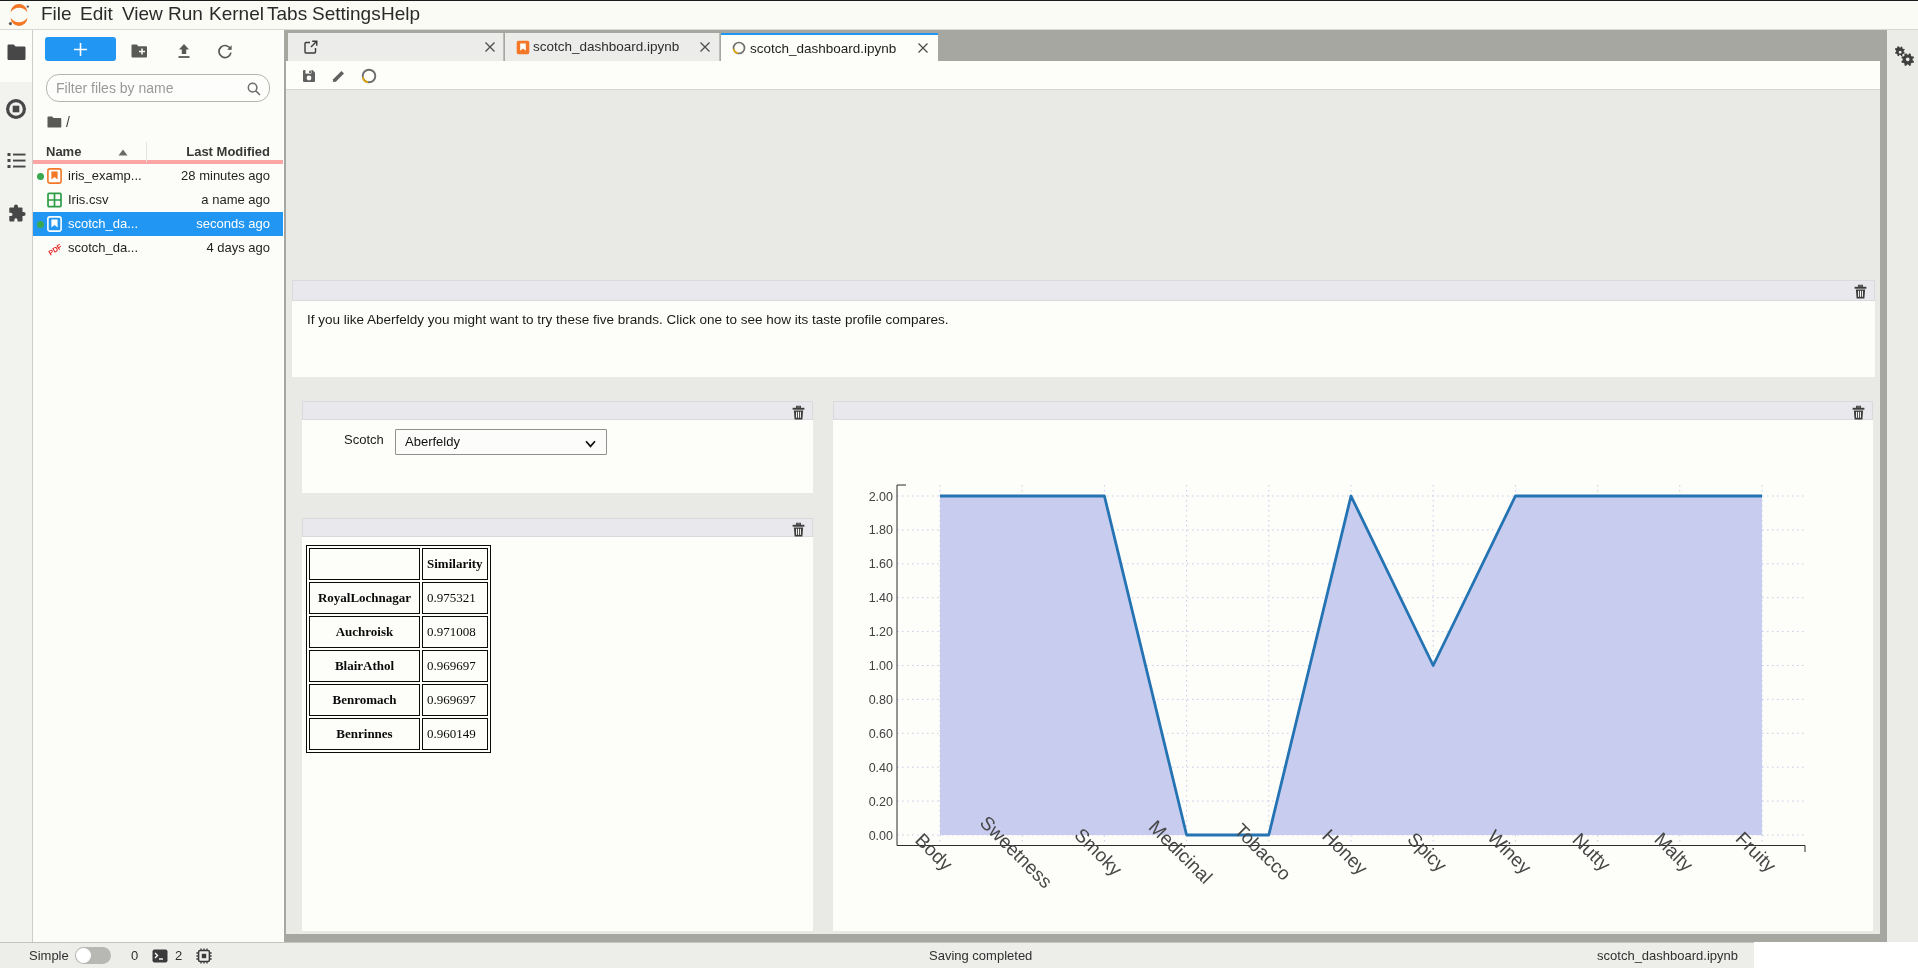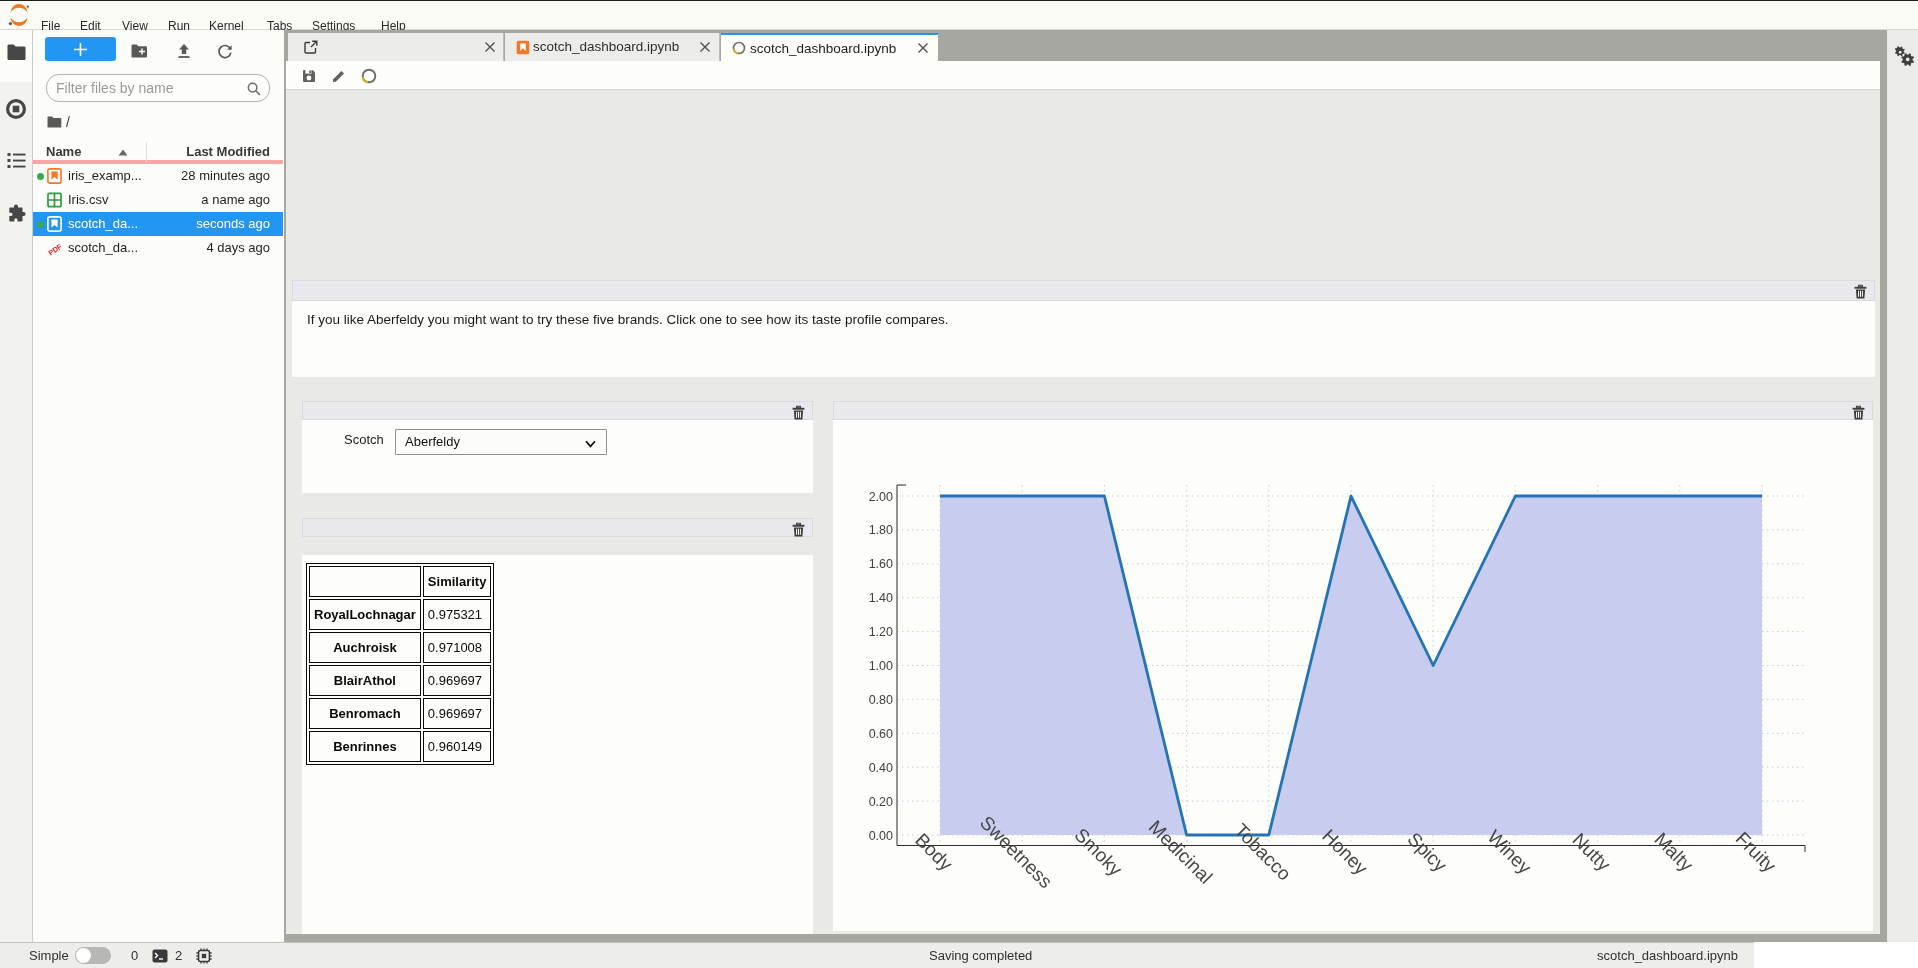--- a/index.html
+++ b/index.html
@@ -1,21 +1,21 @@
 <!DOCTYPE html>
 <html><head>
 <meta charset="utf-8">
 <style>
 * { margin:0; padding:0; box-sizing:border-box; }
 html,body { width:1918px; height:968px; overflow:hidden; background:#ffffff;
   font-family:"Liberation Sans", sans-serif; }
 .abs { position:absolute; }
 #menubar { left:0; top:0; width:1918px; height:30px; background:#fbfbf6;
   border-top:1px solid #1c1c1c; border-bottom:1px solid #d8d8d4; }
-.menuitem { position:absolute; top:18px; font-size:12px; color:#2a2a2a; }
+.menuitem { position:absolute; top:2px; font-size:19px; color:#2a2a2a; }
 #activitybar { left:0; top:30px; width:33px; height:912px; background:#f2f2ef;
   border-right:1px solid #cccccc; }
 #abtop { left:0; top:30px; width:32px; height:52px; background:#fcfcf8; }
 #filebrowser { left:33px; top:30px; width:250px; height:912px; background:#fcfcf8; }
 #newbtn { position:absolute; left:12px; top:7px; width:71px; height:24px;
   background:#2196f3; border-radius:3px; }
 #filterbox { position:absolute; left:13px; top:44px; width:224px; height:28px;
   background:#fdfdfc; border:1px solid #b3b3b0; border-radius:13px; }
 #main { left:284px; top:30px; width:1603px; height:912px; background:#a7a7a2; }
 #tabbar { position:absolute; left:2px; top:3px; width:1594px; height:28px; background:#a7a7a2; }
@@ -240,21 +240,21 @@
     </div>
 
     <div class="phead" style="left:16px;top:428px;width:511px;height:19px;">
         <svg class="trash" style="left:489px;" width="13" height="15" viewBox="0 0 13 15">
       <path d="M4.6 1.2 h3.8 v1.6 h-3.8 Z" fill="none" stroke="#3d3d3d" stroke-width="1.1"></path>
       <rect x="0.6" y="2.8" width="11.8" height="1.9" fill="#3d3d3d"></rect>
       <path d="M1.9 5.4 h9.2 l-0.7 9 h-7.8 Z" fill="#3d3d3d"></path>
       <path d="M4.6 6.8 v6 M6.5 6.8 v6 M8.4 6.8 v6" stroke="#fdfdfa" stroke-width="1"></path>
     </svg>
       </div>
-    <div class="pbody" style="left:16px;top:465px;width:511px;height:394px;">
+    <div class="pbody" style="left:16px;top:447px;width:511px;height:394px;font-family:Liberation Serif, serif;">
       <table id="simtable" style="position:absolute;left:4px;top:8px;">
         <tbody>
             <tr>
               <th style="width:111px;"></th>
               <th style="width:63px;">Similarity</th>
             </tr>
         <tr>
               <th>RoyalLochnagar</th>
               <td>0.975321</td>
             </tr>

